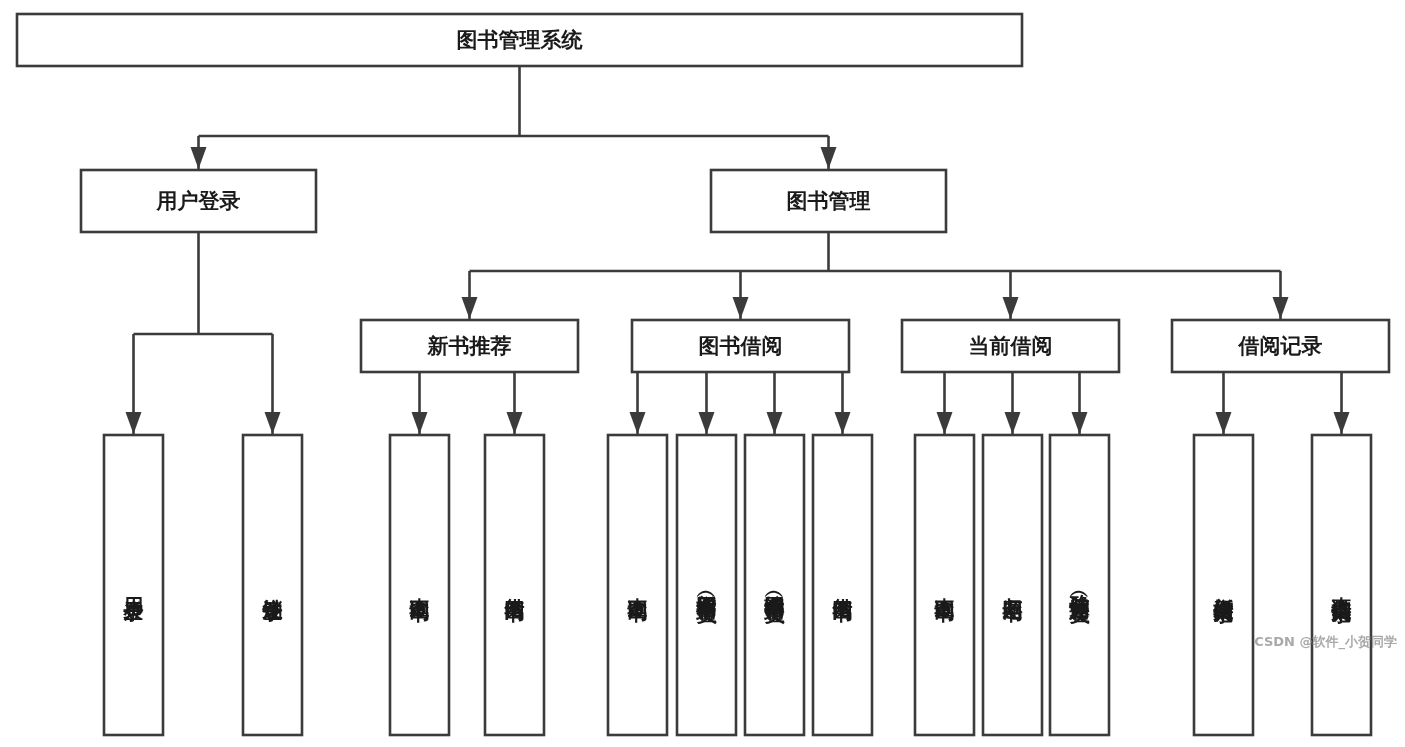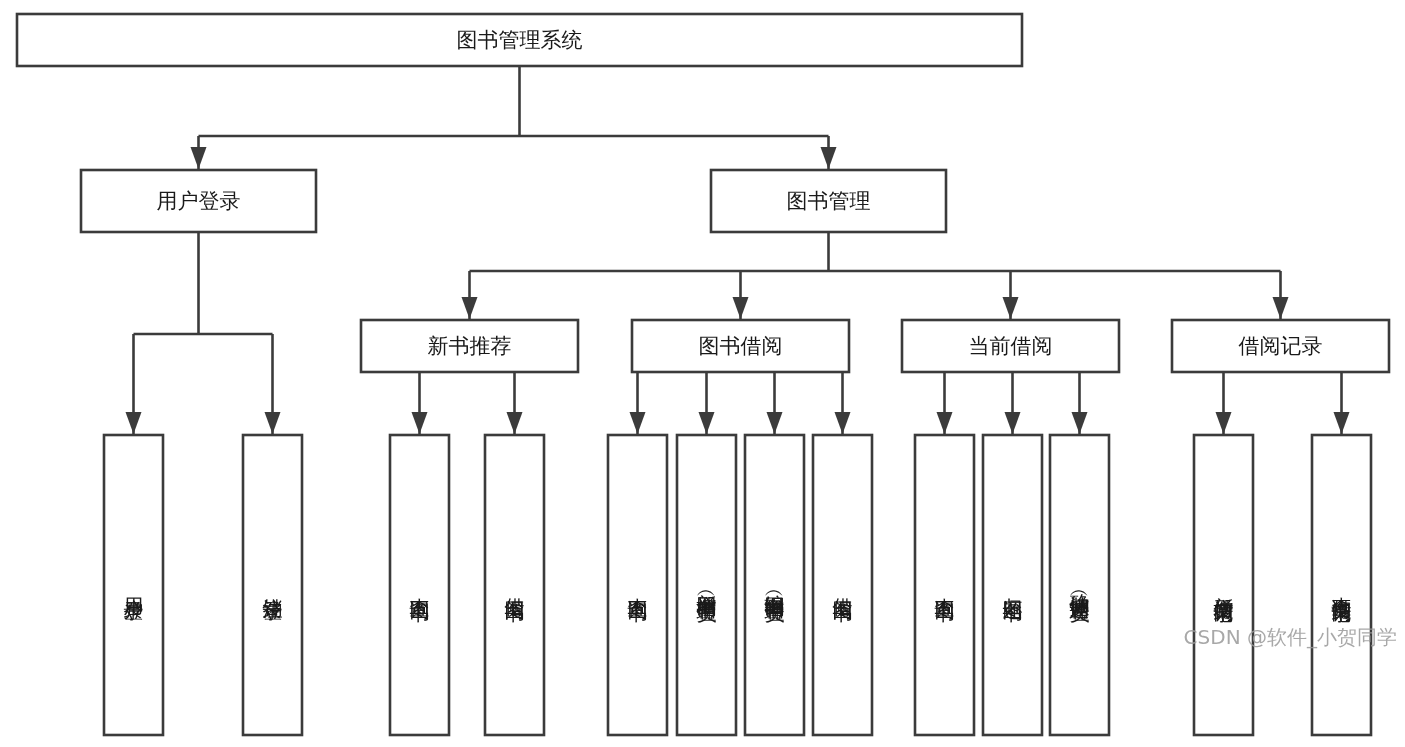--- a/index.html
+++ b/index.html
@@ -12,20 +12,21 @@
     width: 1405px;
     height: 747px;
     overflow: hidden;
     font-family: "DejaVu Sans", "Liberation Sans", sans-serif;
   }
   #diagram-root {
     position: relative;
     width: 1405px;
     height: 657px;
     background: #ffffff;
+    font-weight: bold;
   }
   svg#tree-svg {
     position: absolute;
     top: 0;
     left: 0;
     width: 1405px;
     height: 747px;
     display: block;
   }
   .node-box {
@@ -64,21 +65,21 @@
     justify-content: center;
     text-align: center;
     white-space: nowrap;
     pointer-events: none;
   }
   .watermark {
     position: absolute;
     right: 8px;
     bottom: 6px;
     font-family: "DejaVu Sans", "Liberation Sans", sans-serif;
-    font-size: 20px;
+    font-size: 13px;
     color: #9a9a9a;
     opacity: 0.85;
     white-space: nowrap;
   }
 </style>
 </head>
 <body>
 
 <div id="diagram-root">
 

